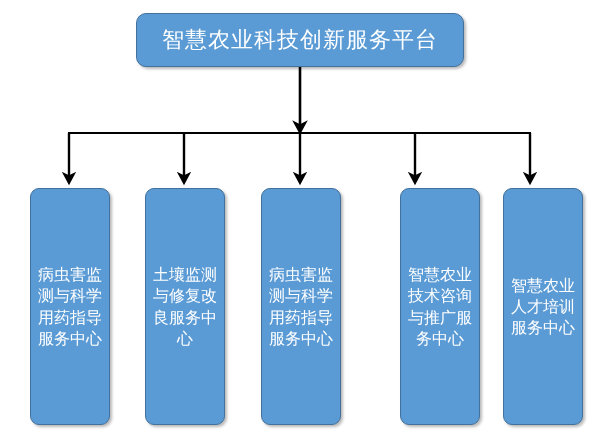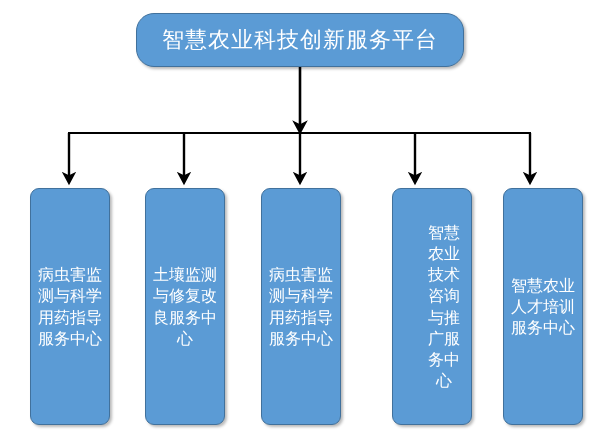--- a/index.html
+++ b/index.html
@@ -40,21 +40,21 @@
     justify-content: center;
     text-align: center;
     z-index: 2;
   }
 
   .node-root {
     left: 136px;
     top: 13px;
     width: 328px;
     height: 54px;
-    border-radius: 18px;
+    border-radius: 10px;
     font-size: 22px;
     letter-spacing: 1px;
     line-height: 1.1;
   }
 
   .node-child {
     top: 188px;
     width: 80px;
     height: 237px;
     font-size: 16px;
@@ -64,21 +64,21 @@
   .node-child .label {
     display: block;
     width: 100%;
     word-break: break-all;
     white-space: normal;
   }
 
   .child-1 { left: 30px; }
   .child-2 { left: 145px; }
   .child-3 { left: 261px; }
-  .child-4 { left: 392px; padding-left: 28px; }
+  .child-4 { left: 400px; }
   .child-5 { left: 491px; margin-left: 12px; }
 </style>
 </head>
 <body>
 
 <div id="canvas">
 
   <svg id="connectors" viewBox="0 0 600 444" width="600" height="444" xmlns="http://www.w3.org/2000/svg">
     <defs>
       <marker id="arrowhead" markerWidth="7" markerHeight="7" refX="2.6" refY="3.2" orient="auto" markerUnits="strokeWidth">

